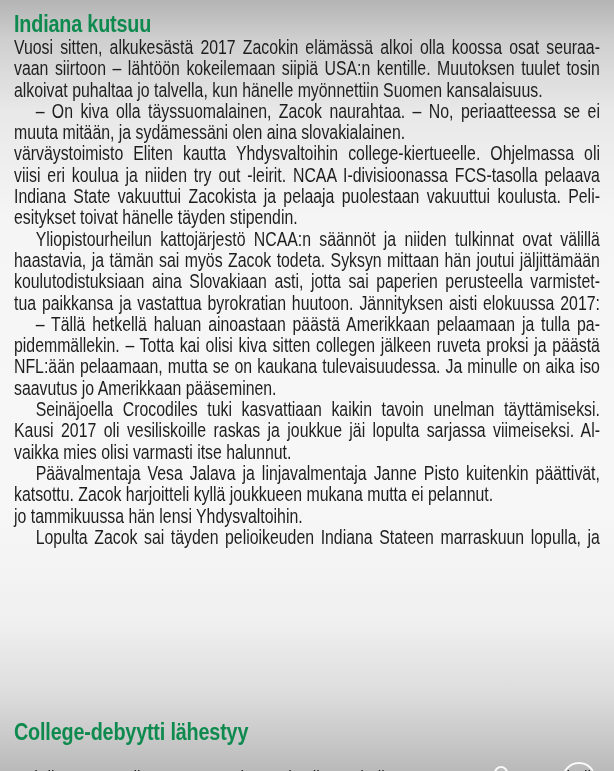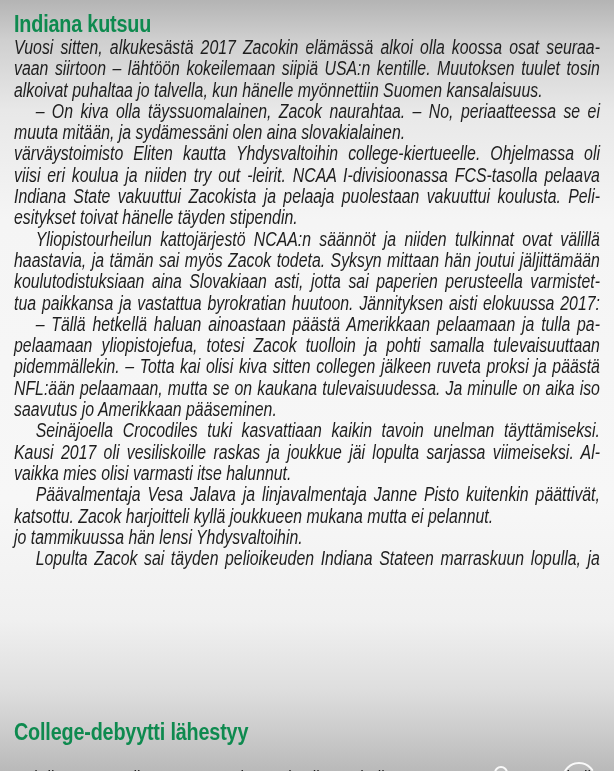--- a/index.html
+++ b/index.html
@@ -80,21 +80,21 @@
     opacity: 0.9;
   }
 </style>
 </head>
 <body>
 
 <div class="page">
 
   <div class="heading" style="top:11px;">Indiana kutsuu</div>
 
-  <div class="lines" id="sec0-lines" style="top:36px;font-style:italic;">
+  <div class="lines" id="sec0-lines" style="top:36px;">
       <div class="line">
         <div class="line-inner">Vuosi sitten, alkukesästä 2017 Zacokin elämässä alkoi olla koossa osat seuraa-</div>
       </div>
       <div class="line">
         <div class="line-inner">vaan siirtoon – lähtöön kokeilemaan siipiä USA:n kentille. Muutoksen tuulet tosin</div>
       </div>
       <div class="line last">
         <div class="line-inner">alkoivat puhaltaa jo talvella, kun hänelle myönnettiin Suomen kansalaisuus.</div>
       </div>
       <div class="line indent">
@@ -122,23 +122,20 @@
         <div class="line-inner">haastavia, ja tämän sai myös Zacok todeta. Syksyn mittaan hän joutui jäljittämään</div>
       </div>
       <div class="line">
         <div class="line-inner">koulutodistuksiaan aina Slovakiaan asti, jotta sai paperien perusteella varmistet-</div>
       </div>
       <div class="line">
         <div class="line-inner">tua paikkansa ja vastattua byrokratian huutoon. Jännityksen aisti elokuussa 2017:</div>
       </div>
       <div class="line indent">
         <div class="line-inner">– Tällä hetkellä haluan ainoastaan päästä Amerikkaan pelaamaan ja tulla pa-</div>
-      </div>
-      <div class="line">
-        <div class="line-inner">pelaamaan yliopistojefua, totesi Zacok tuolloin ja pohti samalla tulevaisuuttaan</div>
       </div>
       <div class="line">
         <div class="line-inner">pidemmällekin. – Totta kai olisi kiva sitten collegen jälkeen ruveta proksi ja päästä</div>
       </div>
       <div class="line">
         <div class="line-inner">NFL:ään pelaamaan, mutta se on kaukana tulevaisuudessa. Ja minulle on aika iso</div>
       </div>
       <div class="line last">
         <div class="line-inner">saavutus jo Amerikkaan pääseminen.</div>
       </div>

